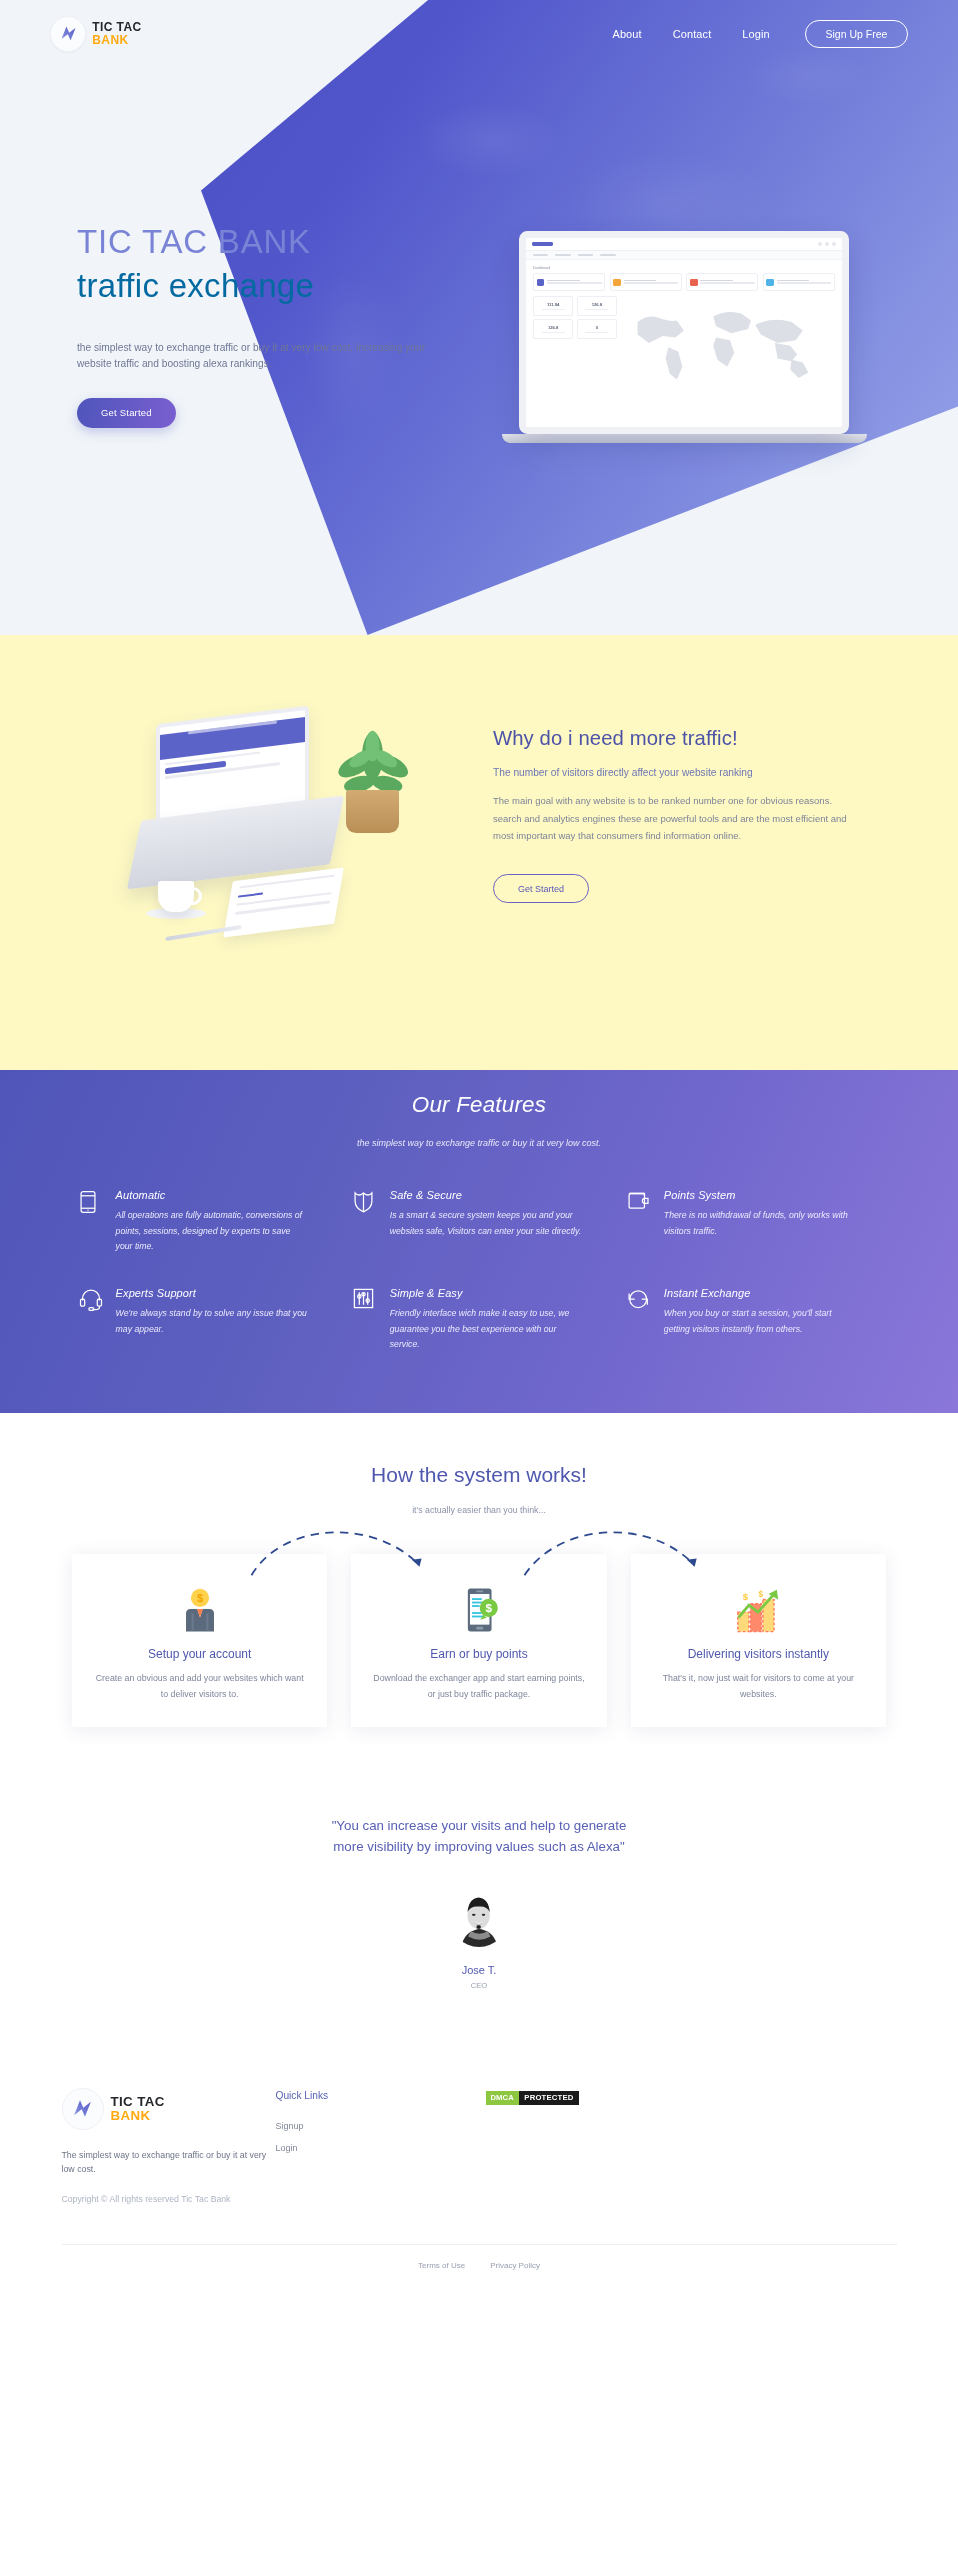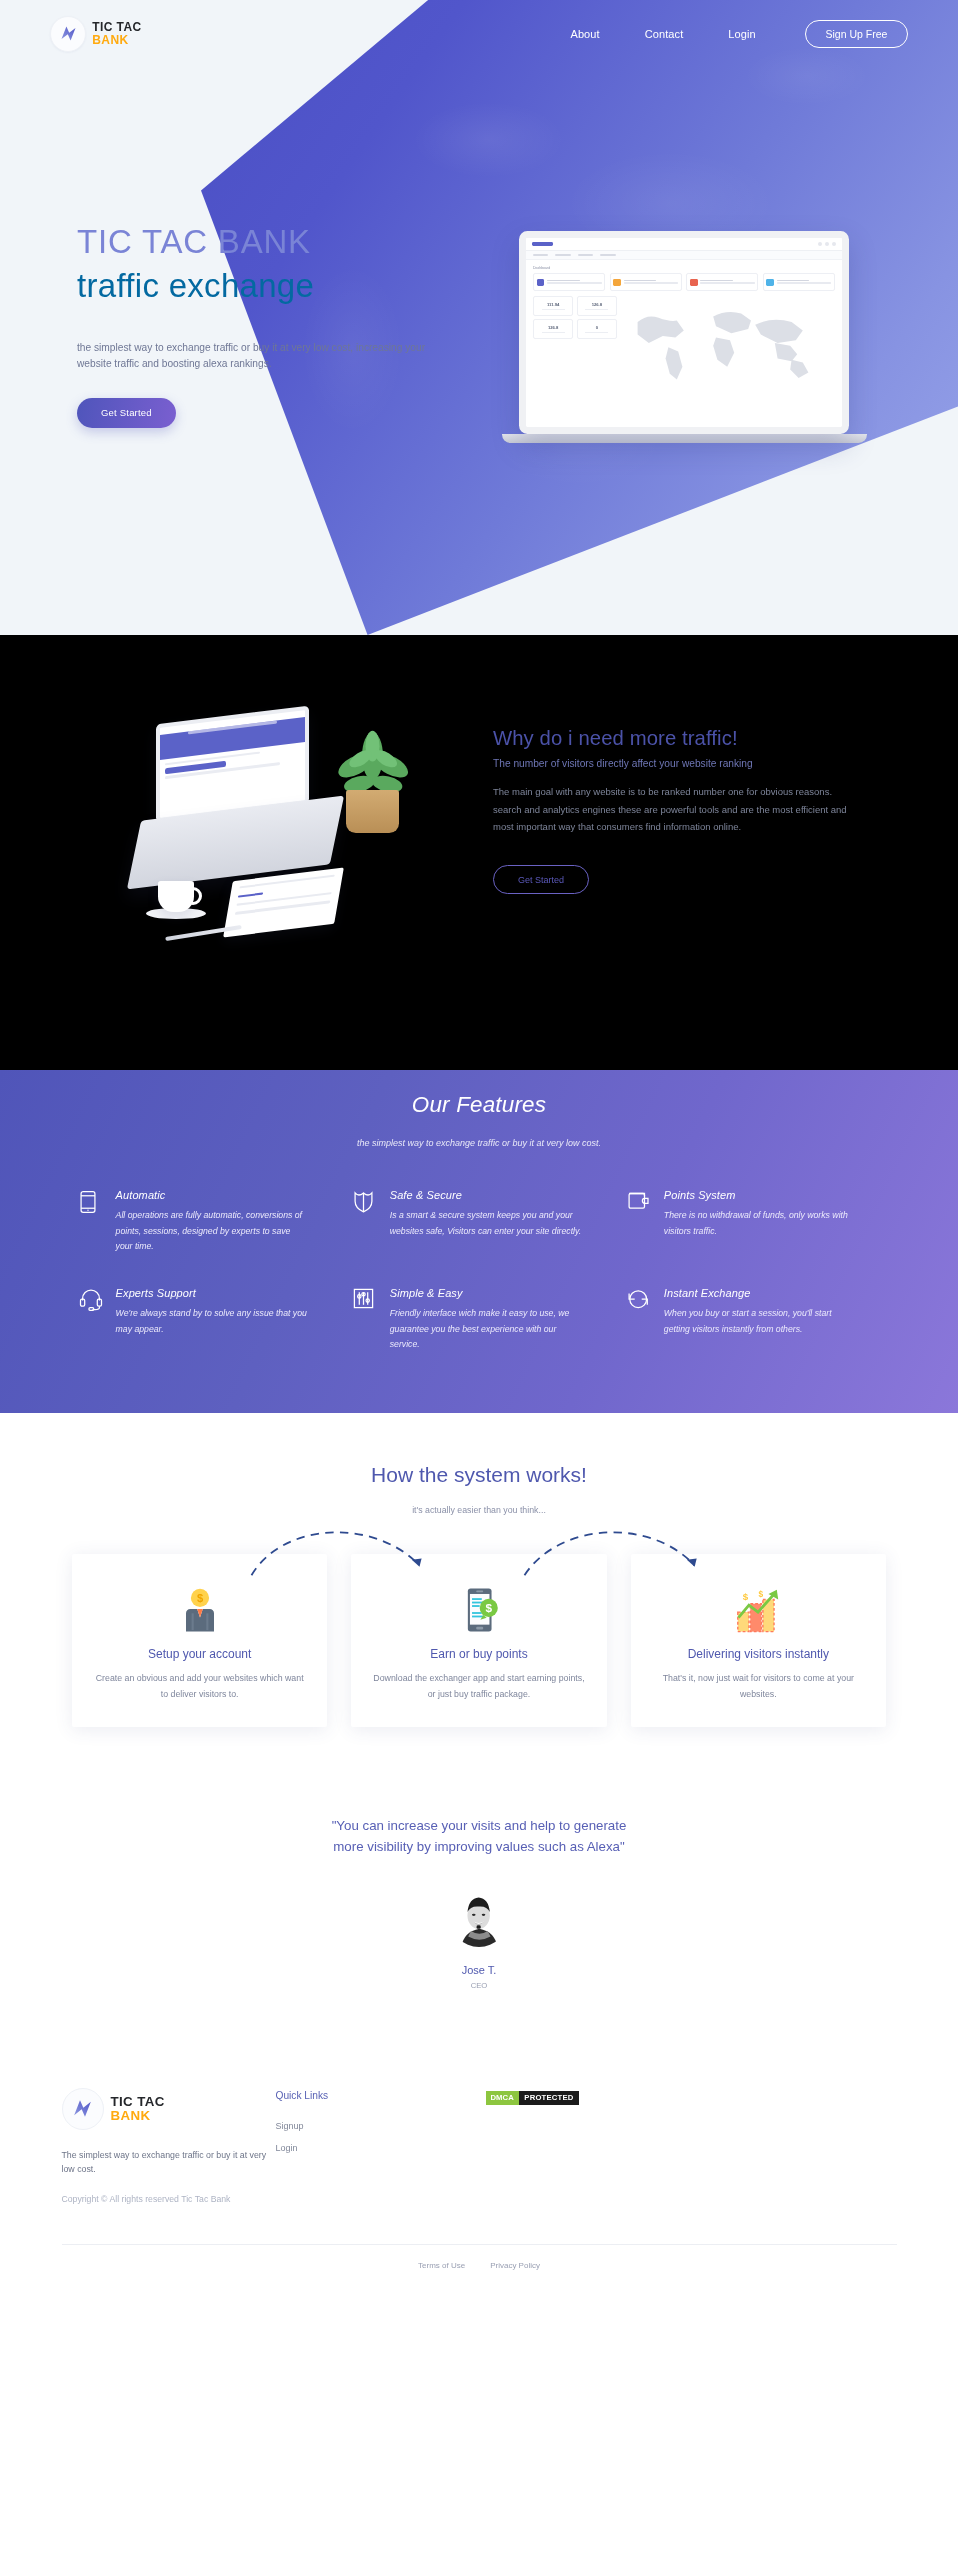--- a/index.html
+++ b/index.html
@@ -47,21 +47,21 @@
   .brand-mark{
     width:36px; height:36px; border-radius:50%;
     background:#fbfcfe;
     border:0.7px solid #eef1f6;
     display:flex; align-items:center; justify-content:center;
     box-shadow:0 0.7px 2.1px rgba(90,100,150,.07);
   }
   .brand-text{ line-height:1.02; }
   .brand-line1{ font-size:12px; font-weight:bold; letter-spacing:0.4px; color:#25272b; }
   .brand-line2{ font-size:12px; font-weight:bold; letter-spacing:0.4px; color:#ffaa10; text-align:right; }
-  .nav-right{ margin-left:auto; display:flex; align-items:center; gap:45px; }
+  .nav-right{ margin-left:auto; display:flex; align-items:center; gap:31px; }
   .nav-link{
     color:#ffffff; font-size:11px; text-decoration:none;
     letter-spacing:0.1px; cursor:pointer; white-space:nowrap;
   }
   .nav-cta{
     border:1.1px solid #ffffff; border-radius:19.6px;
     color:#ffffff; font-size:10.5px; background:transparent;
     padding:7px 19.6px; cursor:pointer; white-space:nowrap;
     font-family:inherit; margin-left:4.2px;
   }
@@ -120,26 +120,26 @@
   .lp-mid{display:flex;gap:4.9px;}
   .lp-stats{width:84px;}
   .lp-stat-row{display:flex;gap:3.5px;margin-bottom:3.5px;}
   .lp-stat{flex:1;height:19.6px;border:0.7px solid #edeff4;border-radius:2.1px;display:flex;flex-direction:column;align-items:center;justify-content:center;}
   .lp-stat b{font-size:4.2px;color:#5a6378;}
   .lp-stat i{display:block;width:60%;height:1.4px;background:#eceef3;margin-top:1.4px;}
   .lp-map{flex:1;height:90px;position:relative;overflow:hidden;}
   .lp-map svg{position:absolute;left:2.8px;top:4.2px;}
 
   
-  .why{ background:#000000; padding:58px 0 50px; position:relative; height:435px;}
+  .why{ background:#fef9c3; padding:58px 0 50px; position:relative; height:435px;}
   .why-inner{ width:856px; margin:0 auto; display:flex; }
   .why-left{ width:435px; position:relative; height:302px; }
   .why-right{ flex:1; padding-top:34px; padding-left:7px; }
   .why-h{ font-size:20.3px; font-weight:300; color:#4b52a8; letter-spacing:0.1px; }
-  .why-sub{ margin-top:8px; font-size:10.2px; color:#6e76b5; }
+  .why-sub{ margin-top:17px; font-size:10.2px; color:#6e76b5; }
   .why-p{ margin-top:14px; font-size:9.5px; line-height:1.85; color:#7d8499; max-width:365px;}
   .why-btn{
     margin-top:29.5px; display:inline-block;
     border:1px solid #6a62c4; color:#5a58b8; background:transparent;
     border-radius:18px; padding:8.4px 24px; font-size:9px; cursor:pointer;
     font-family:inherit;
   }
   
   .desk{ position:absolute; left:28px; top:7px; width:393px; height:281px; }
   .desk-lap-screen{

